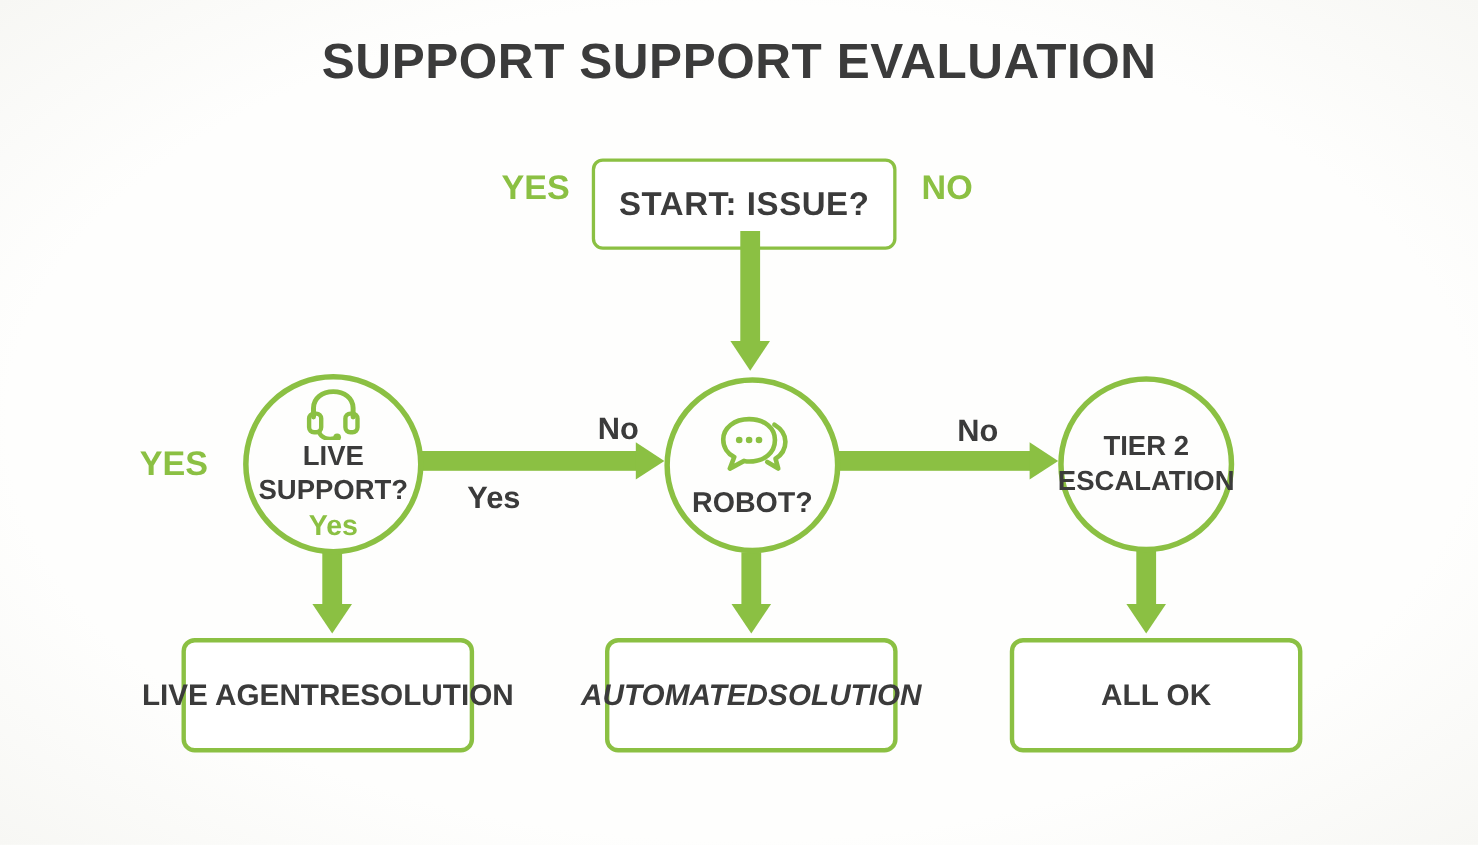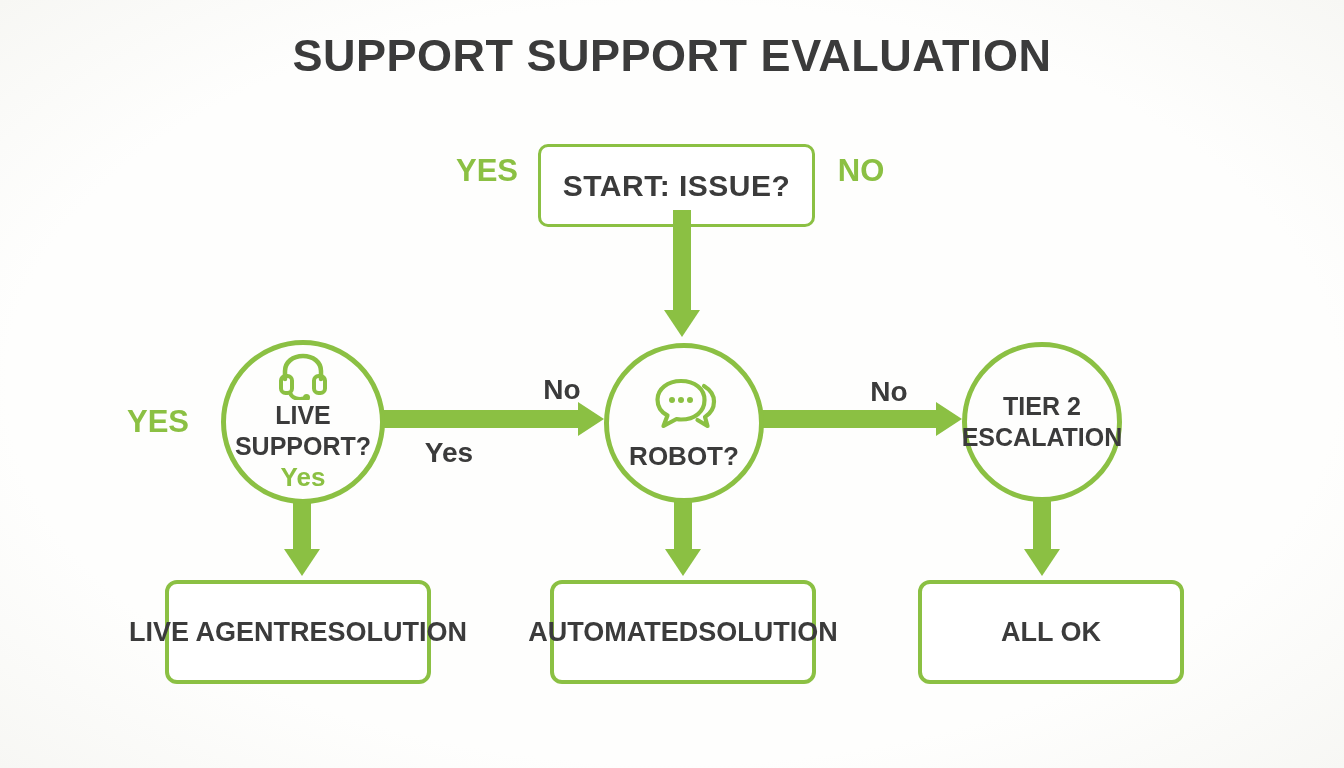--- a/index.html
+++ b/index.html
@@ -68,21 +68,21 @@
     top: 580px;
     width: 266px; height: 104px;
     border: 4px solid var(--green);
     border-radius: 12px;
     background: #fff;
     display: flex; flex-direction: row;
     align-items: center; justify-content: center;
     text-align: center;
   }
   .outcome-live      { left: 165px; }
-  .outcome-automated { left: 550px; }
+  .outcome-automated { left: 550px; font-style: italic; }
   .outcome-noissue   { left: 918px; }
   .outcome-line {
     font-size: 27px; font-weight: 800; line-height: 34px;
     color: var(--dark); white-space: nowrap;
   }
   
   .green-label {
     position: absolute;
     color: var(--green);
     font-weight: 800;

